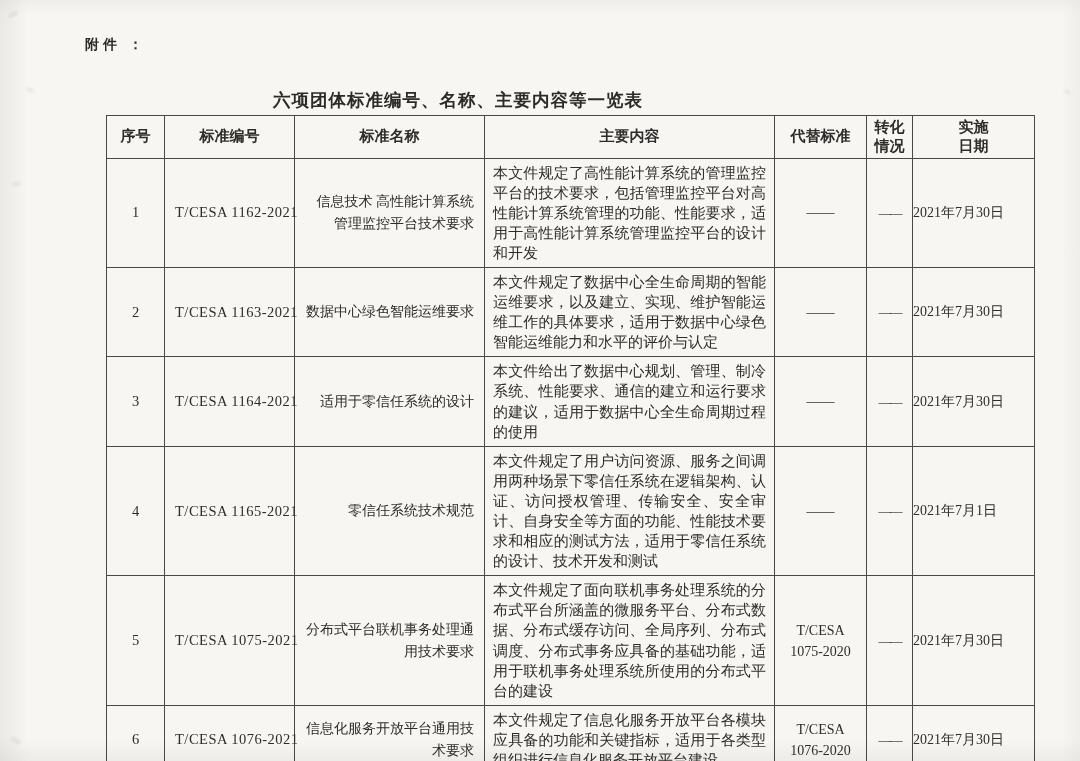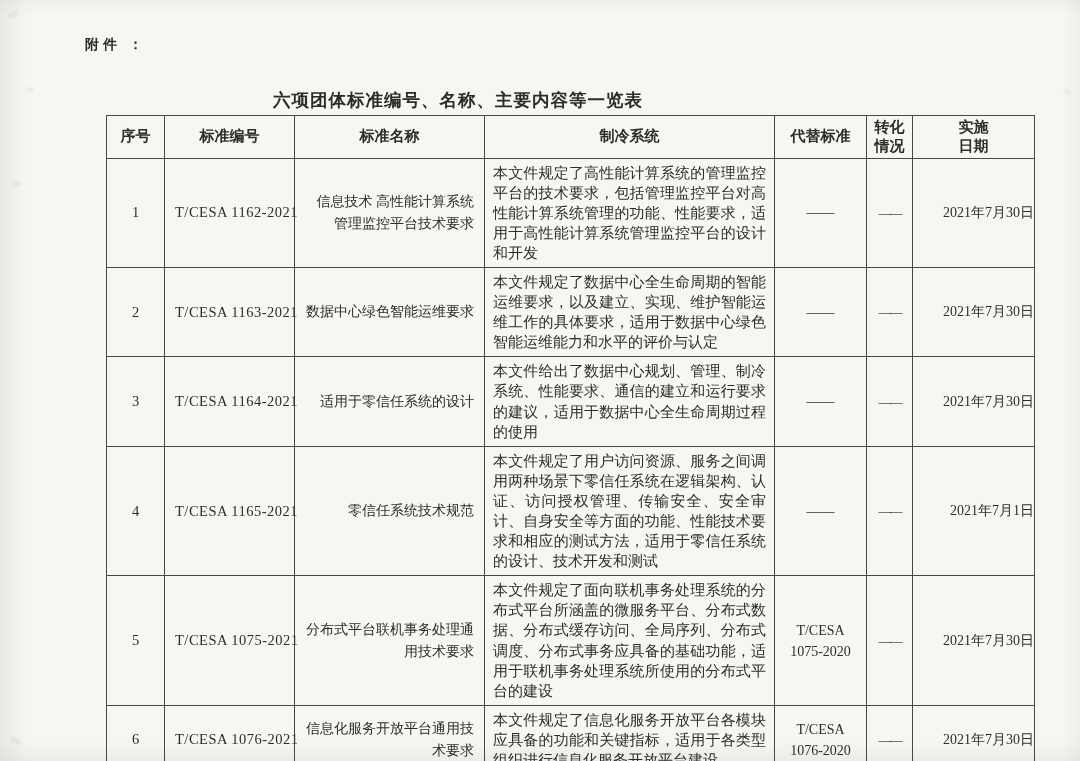--- a/index.html
+++ b/index.html
@@ -108,21 +108,21 @@
     font-size: 14px;
     white-space: pre-line;
     line-height: 1.5;
   }
   td.cell-conversion {
     text-align: center;
     font-size: 13px;
     letter-spacing: -2px;
   }
   td.cell-date {
-    text-align: right;
+    text-align: left;
     font-size: 14px;
     white-space: nowrap;
   }
   tr.r1 { height: 100px; }
   tr.r2 { height: 84px; }
   tr.r3 { height: 84px; }
   tr.r4 { height: 112px; }
   tr.r5 { height: 114px; }
   tr.r6 { height: 62px; }
 </style>
@@ -147,21 +147,21 @@
     <col style="width:290px">
     <col style="width:92px">
     <col style="width:46px">
     <col style="width:122px">
   </colgroup>
   <thead>
     <tr>
       <th>序号</th>
       <th>标准编号</th>
       <th>标准名称</th>
-      <th>制冷系统</th>
+      <th>主要内容</th>
       <th>代替标准</th>
       <th>转化
 情况</th>
       <th>实施
 日期</th>
     </tr>
   </thead>
   <tbody>
     <tr class="r1">
       <td class="cell-no">1</td>

